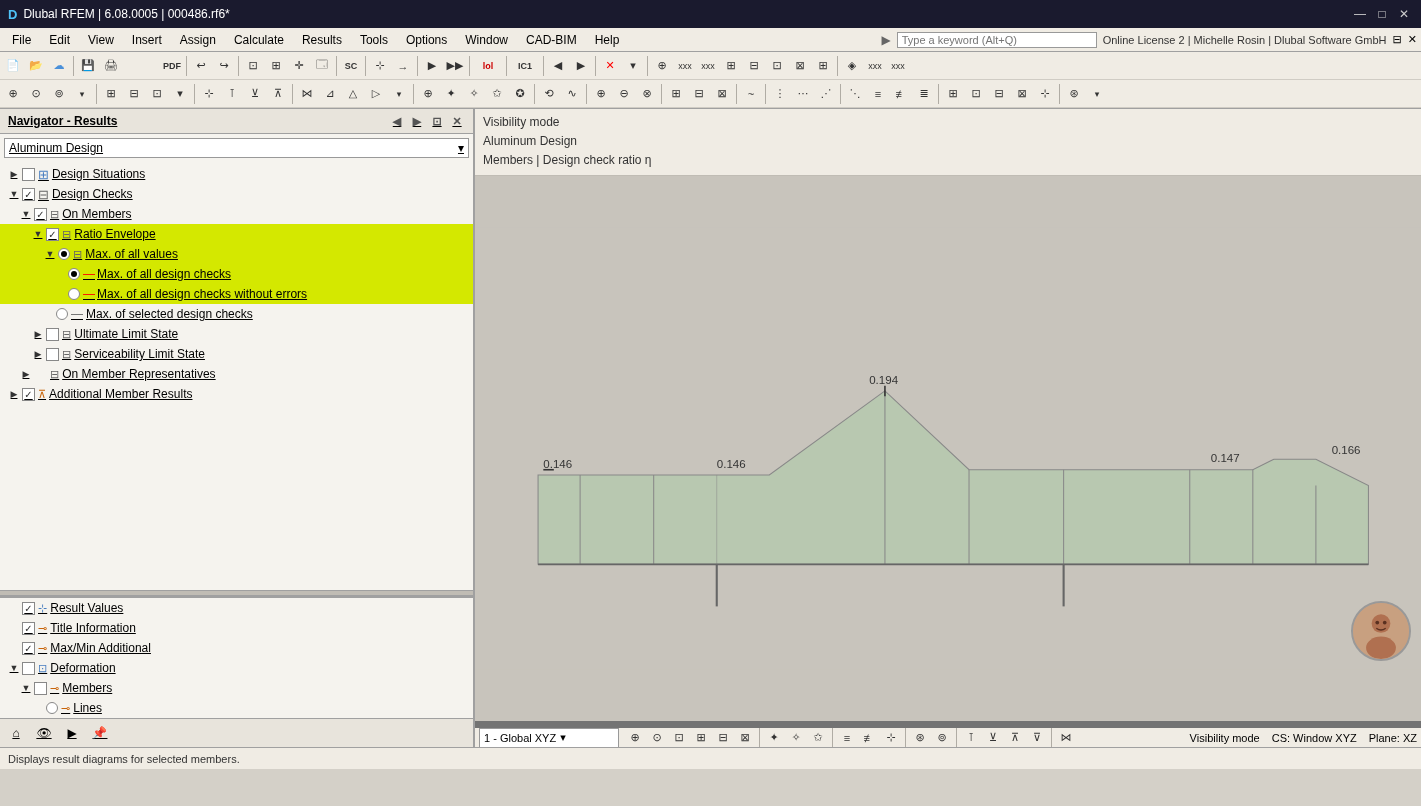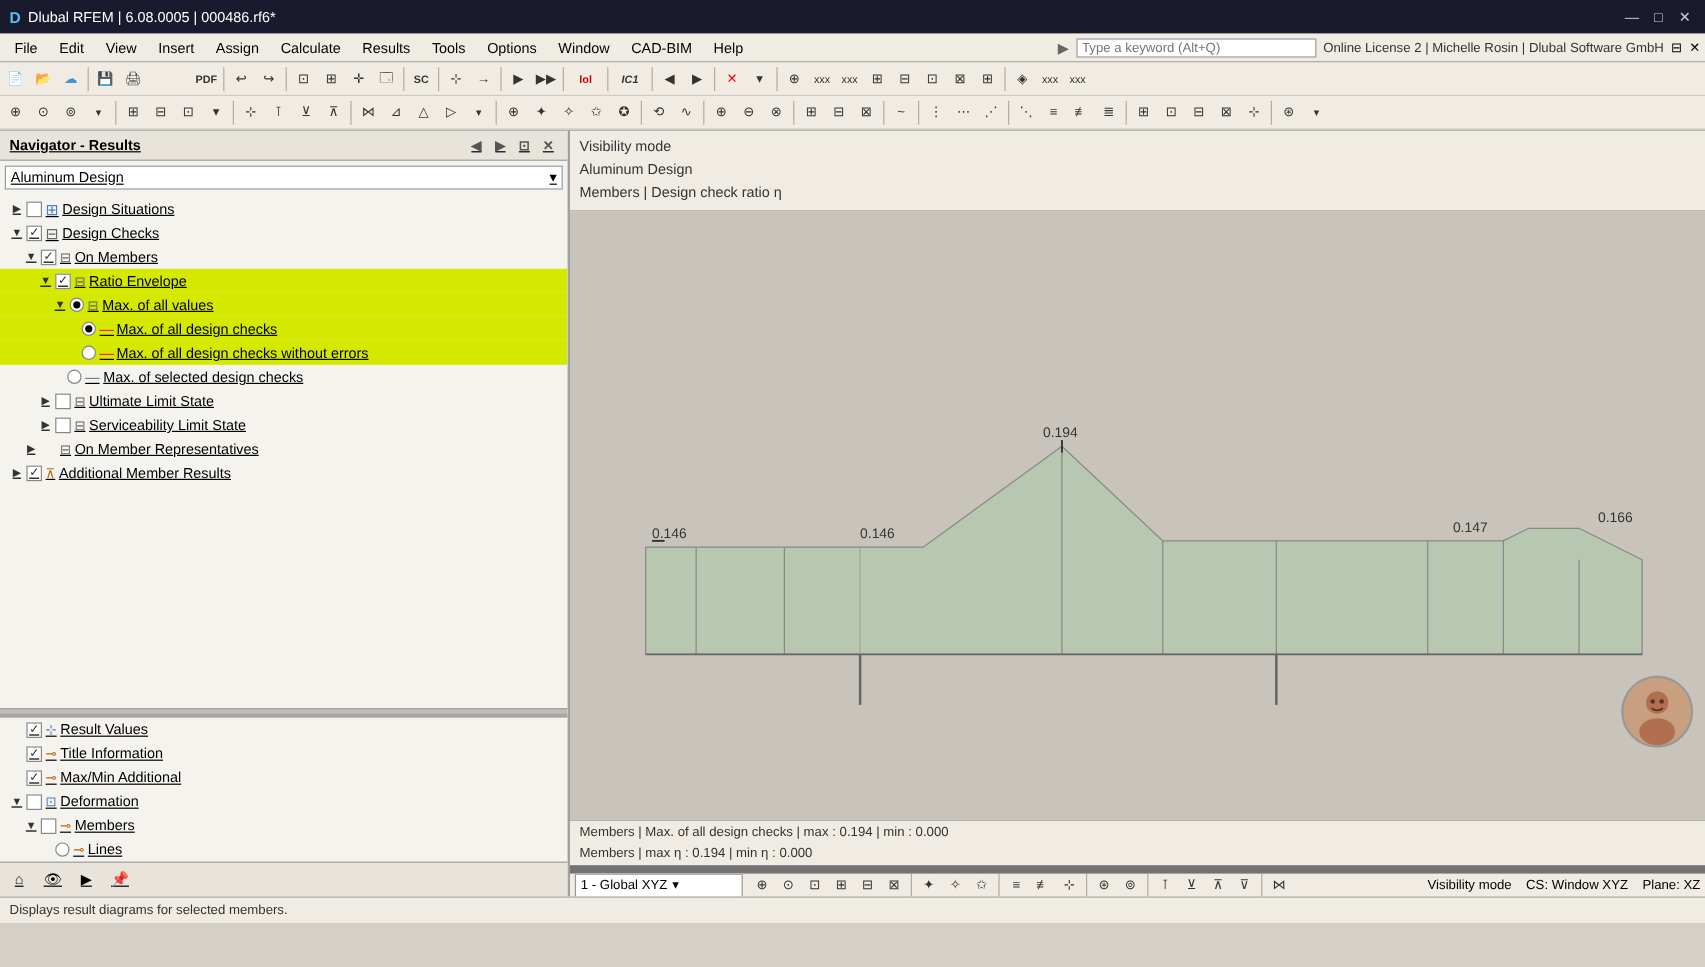--- a/index.html
+++ b/index.html
@@ -329,21 +329,21 @@
     <div class="tb-icon" style="font-size:9px;font-weight:bold;">SC</div>
     <div class="tb-sep"></div>
     <div class="tb-icon">⊹</div>
     <div class="tb-icon">→</div>
     <div class="tb-sep"></div>
     <div class="tb-icon">▶</div>
     <div class="tb-icon">▶▶</div>
     <div class="tb-sep"></div>
     <div class="tb-icon" style="font-size:9px;color:#c00;font-weight:bold;width:30px;">lol</div>
     <div class="tb-sep"></div>
-    <div class="tb-icon" style="font-size:9px;font-weight:bold;width:30px;font-style:italic;">IC1</div>
+    <div class="tb-icon" style="font-size:9px;font-weight:bold;width:30px;">IC1</div>
     <div class="tb-sep"></div>
     <div class="tb-icon">◀</div>
     <div class="tb-icon">▶</div>
     <div class="tb-sep"></div>
     <div class="tb-icon" style="color:red;">✕</div>
     <div class="tb-icon">▾</div>
     <div class="tb-sep"></div>
     <div class="tb-icon">⊕</div>
     <div class="tb-icon" style="font-size:9px;">xxx</div>
     <div class="tb-icon" style="font-size:9px;">xxx</div>
@@ -666,24 +666,20 @@
           <circle cx="30" cy="22" r="10" fill="#b07050"></circle>
           <ellipse cx="30" cy="48" rx="16" ry="12" fill="#b07050"></ellipse>
 
           <circle cx="26" cy="21" r="2" fill="#5a3020"></circle>
           <circle cx="34" cy="21" r="2" fill="#5a3020"></circle>
           <path d="M 25 27 Q 30 31 35 27" stroke="#5a3020" stroke-width="1.5" fill="none"></path>
         </svg>
       </div>
     </div>
 
-    <div id="status-bottom">
-      <div>Members | Max. of all design checks | max  : 0.194 | min  : 0.000</div>
-      <div>Members | max η : 0.194 | min η : 0.000</div>
-    </div>
 
     <div id="bottom-toolbar">
       <div class="coord-selector" style="min-width:140px;">
         <span>1 - Global XYZ</span>
         <span style="margin-left:4px;">▾</span>
       </div>
       <div style="display:flex;gap:2px;margin:0 4px;">
         <div class="tb-icon" style="width:20px;height:20px;">⊕</div>
         <div class="tb-icon" style="width:20px;height:20px;">⊙</div>
         <div class="tb-icon" style="width:20px;height:20px;">⊡</div>

